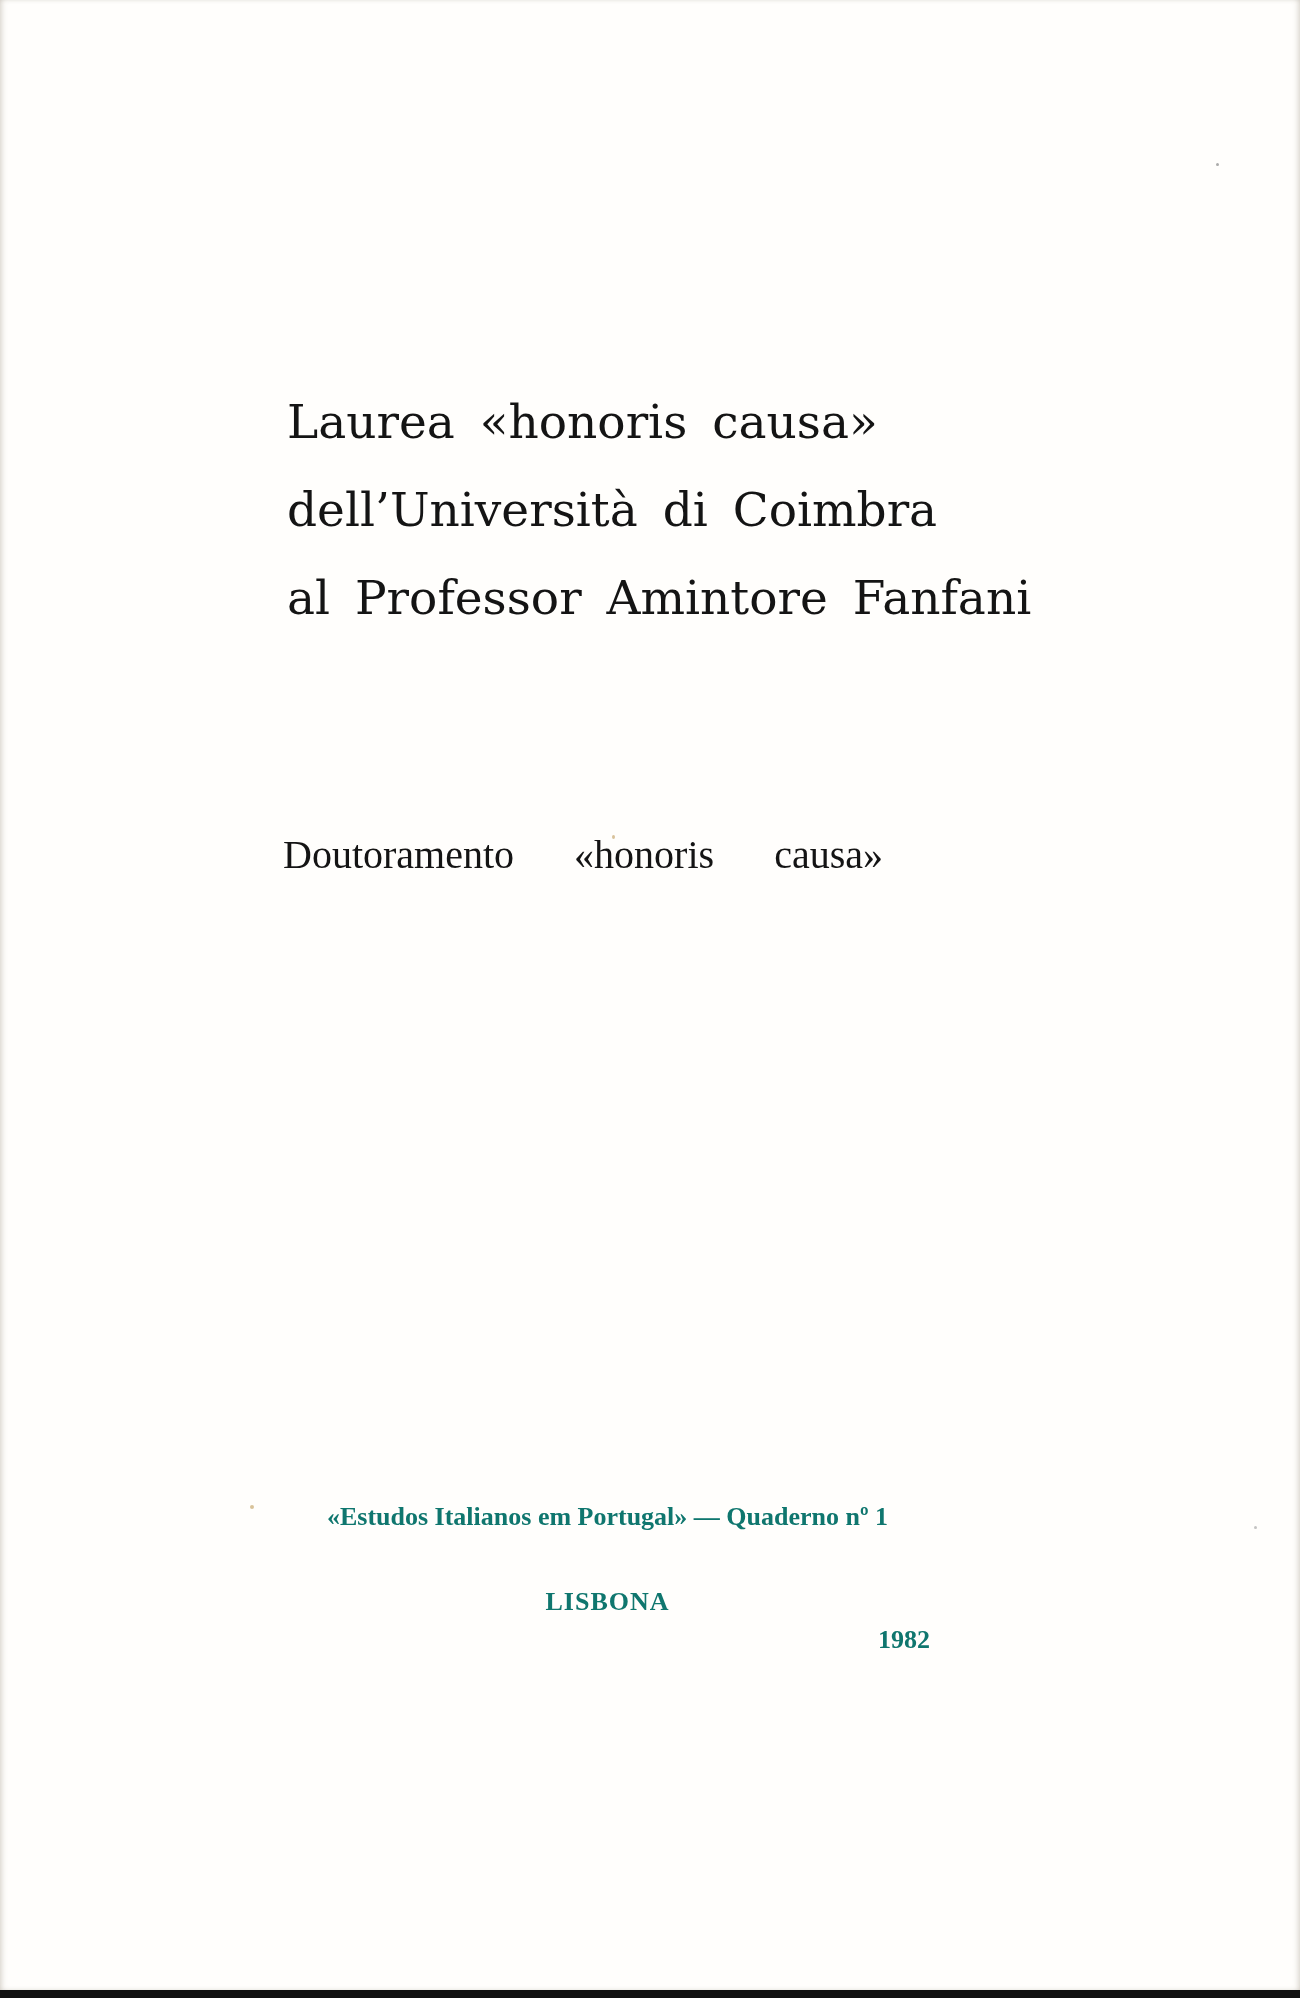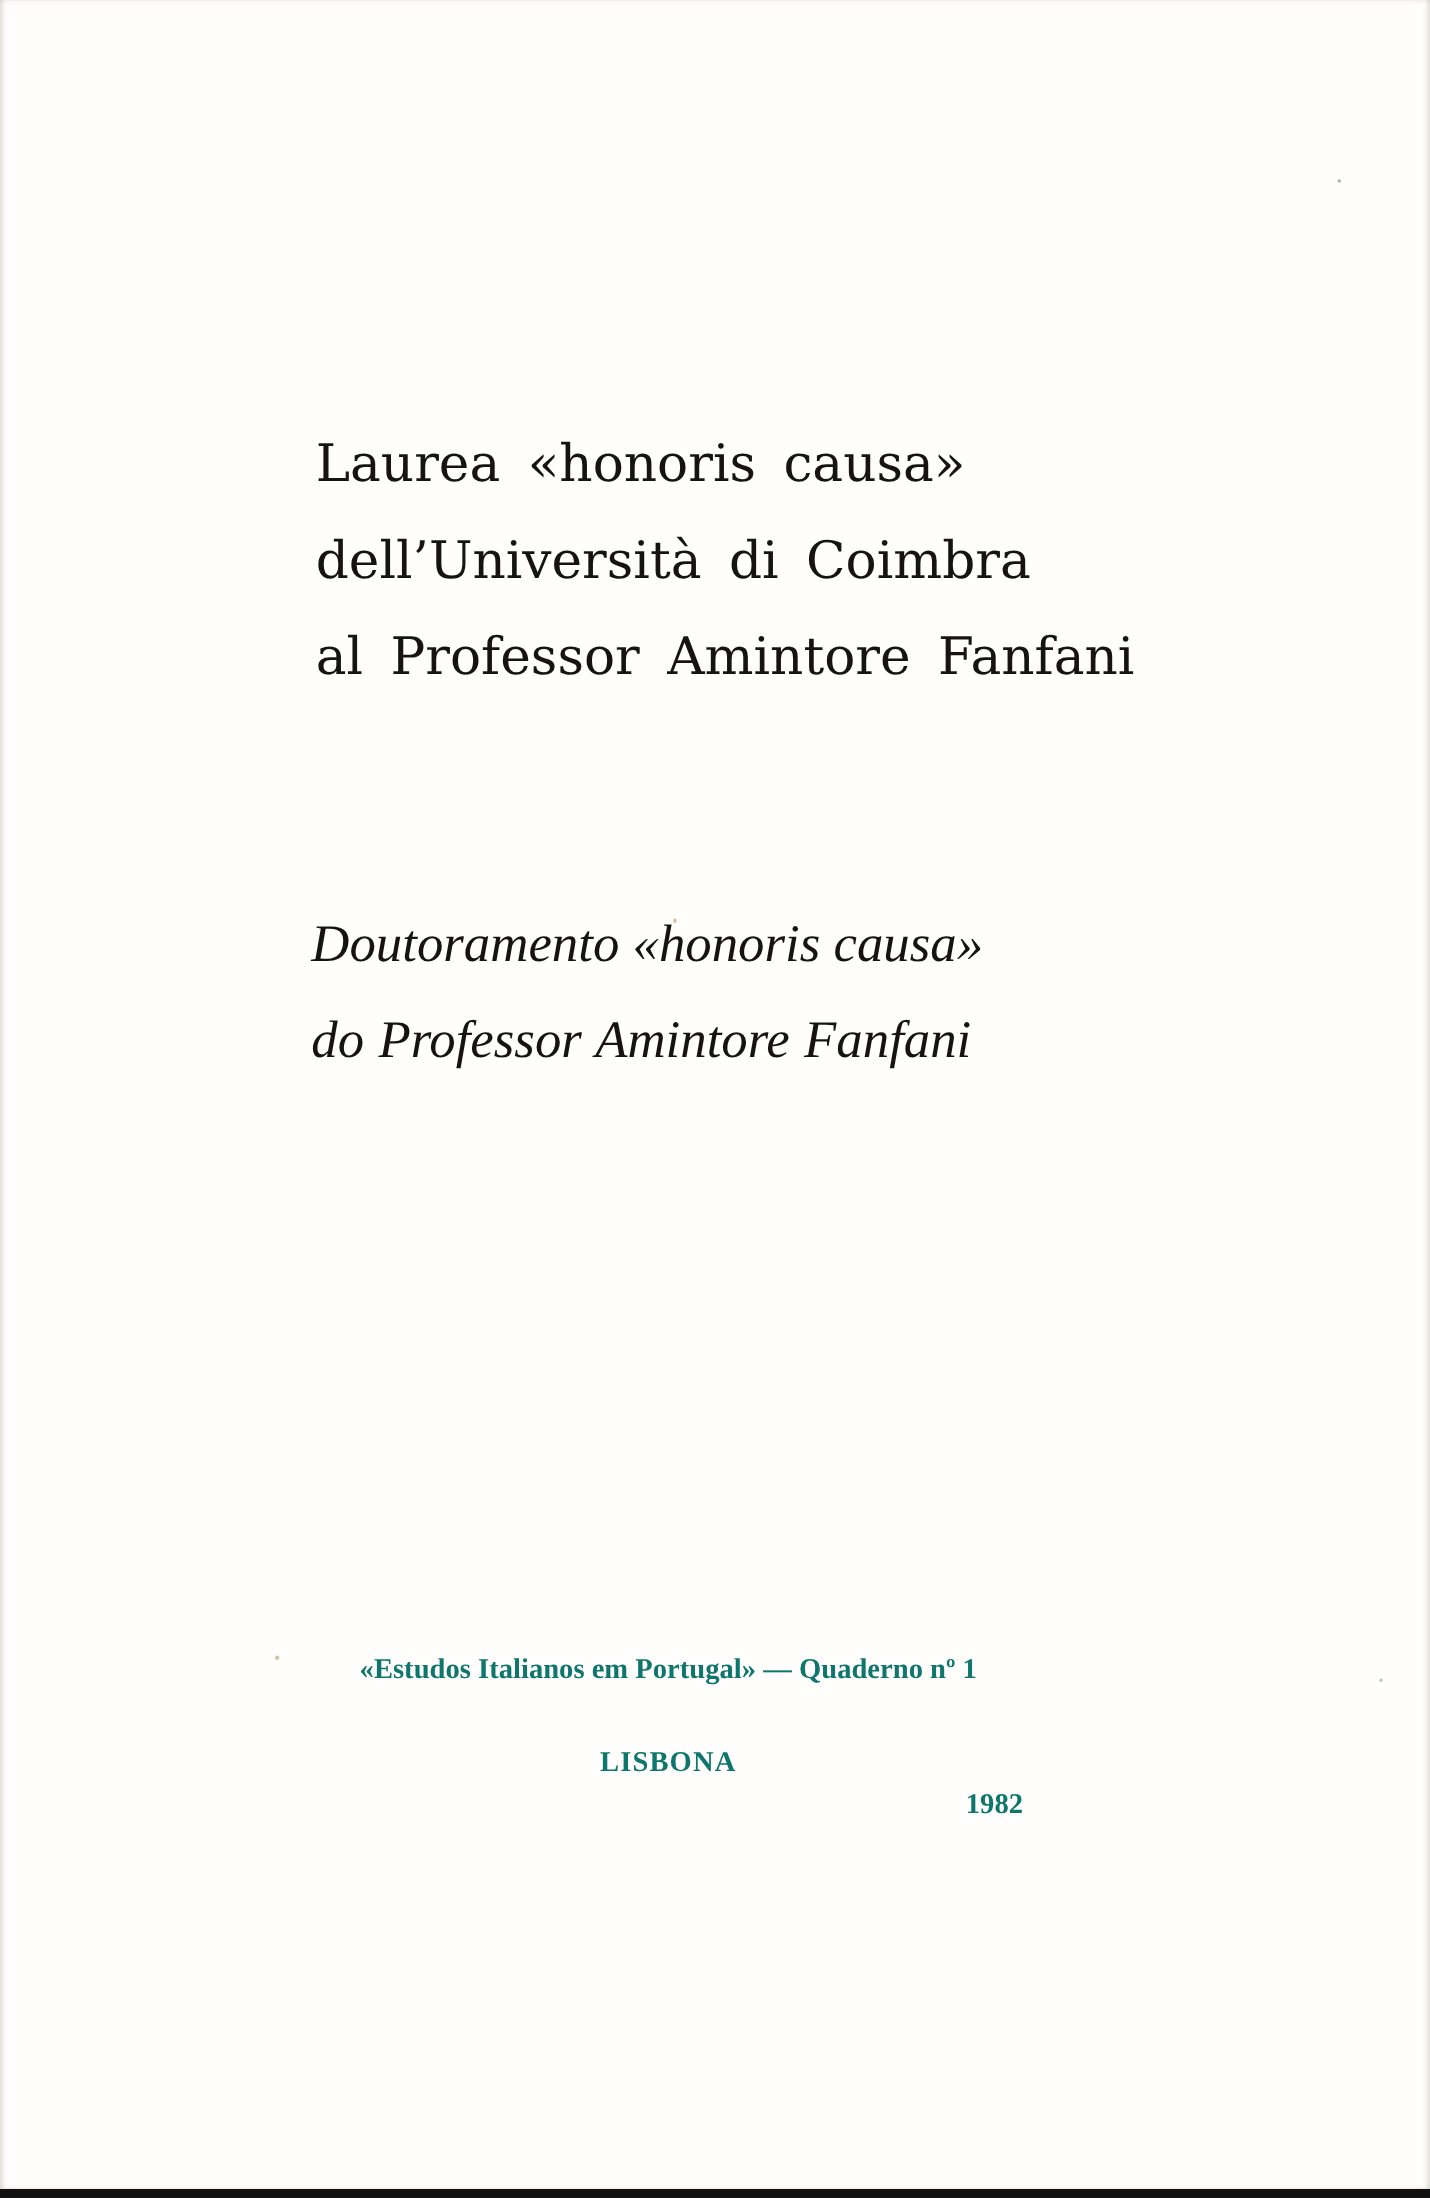--- a/index.html
+++ b/index.html
@@ -42,22 +42,21 @@
       letter-spacing: 0px;
       word-spacing: 10px;
       line-height: 1;
     }
     .roman.l1 { left: 287px; top: 398px; }
     .roman.l2 { left: 287px; top: 486px; }
     .roman.l3 { left: 287px; top: 574px; }
 
     .italic {
       font-family: "Liberation Serif", "DejaVu Serif", serif;
-      font-style: italic;
-      font-size: 48px;
+      font-size: 40px;
       line-height: 1;
       width: 600px;
       text-align: justify;
       text-align-last: justify;
     }
     .italic.l1 { left: 283px; top: 835px; }
     .italic.l2 { left: 283px; top: 922px; }
     .italic.l3 { left: 283px; top: 1010px; }
 
     .footer {
@@ -87,21 +86,20 @@
 </head>
 <body>
 
 <div class="page">
 
   <div class="line roman l2">dell’Università di Coimbra</div>
   <div class="line roman l1">Laurea «honoris causa»</div>
   <div class="line roman l3">al Professor Amintore Fanfani</div>
 
   <div class="line italic l1">Doutoramento «honoris causa»</div>
-  <div class="line italic l2">do Professor Amintore Fanfani</div>
 
   <div class="footer f1">«Estudos Italianos em Portugal» — Quaderno nº 1</div>
   <div class="footer f3">LISBONA</div>
   <div class="footer f4">1982</div>
 
   <span class="speck" style="left:250px;top:1505px;width:4px;height:4px;"></span>
   <span class="speck" style="left:612px;top:835px;width:3px;height:4px;"></span>
   <span class="speck" style="left:1216px;top:163px;width:3px;height:3px;background:#888;"></span>
   <span class="speck" style="left:1254px;top:1526px;width:3px;height:3px;background:#aaa;"></span>
 </div>

